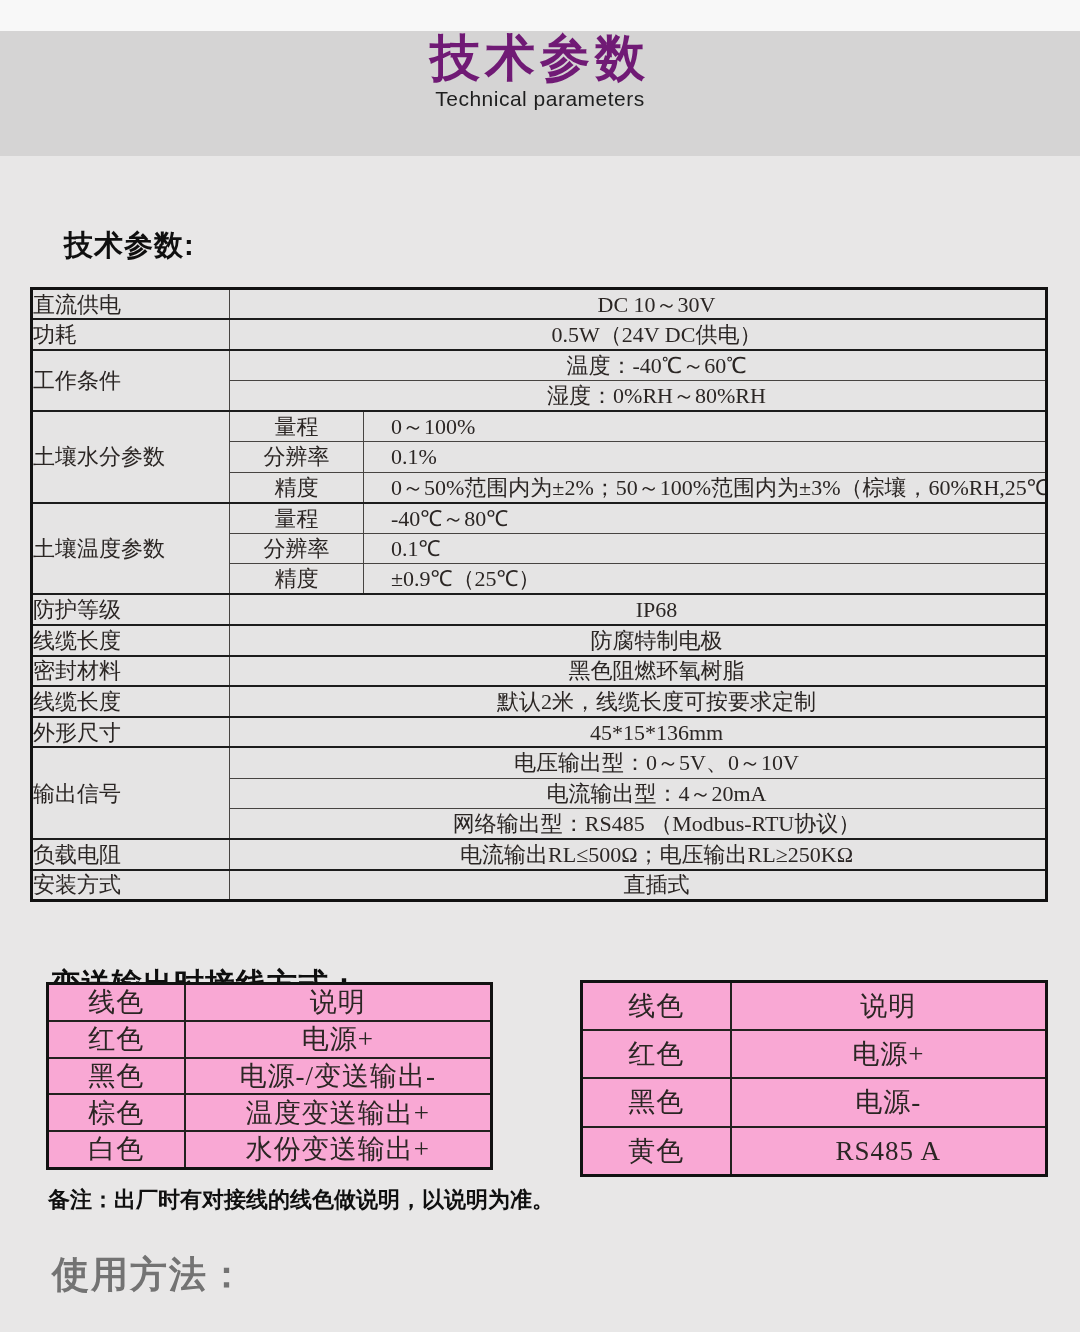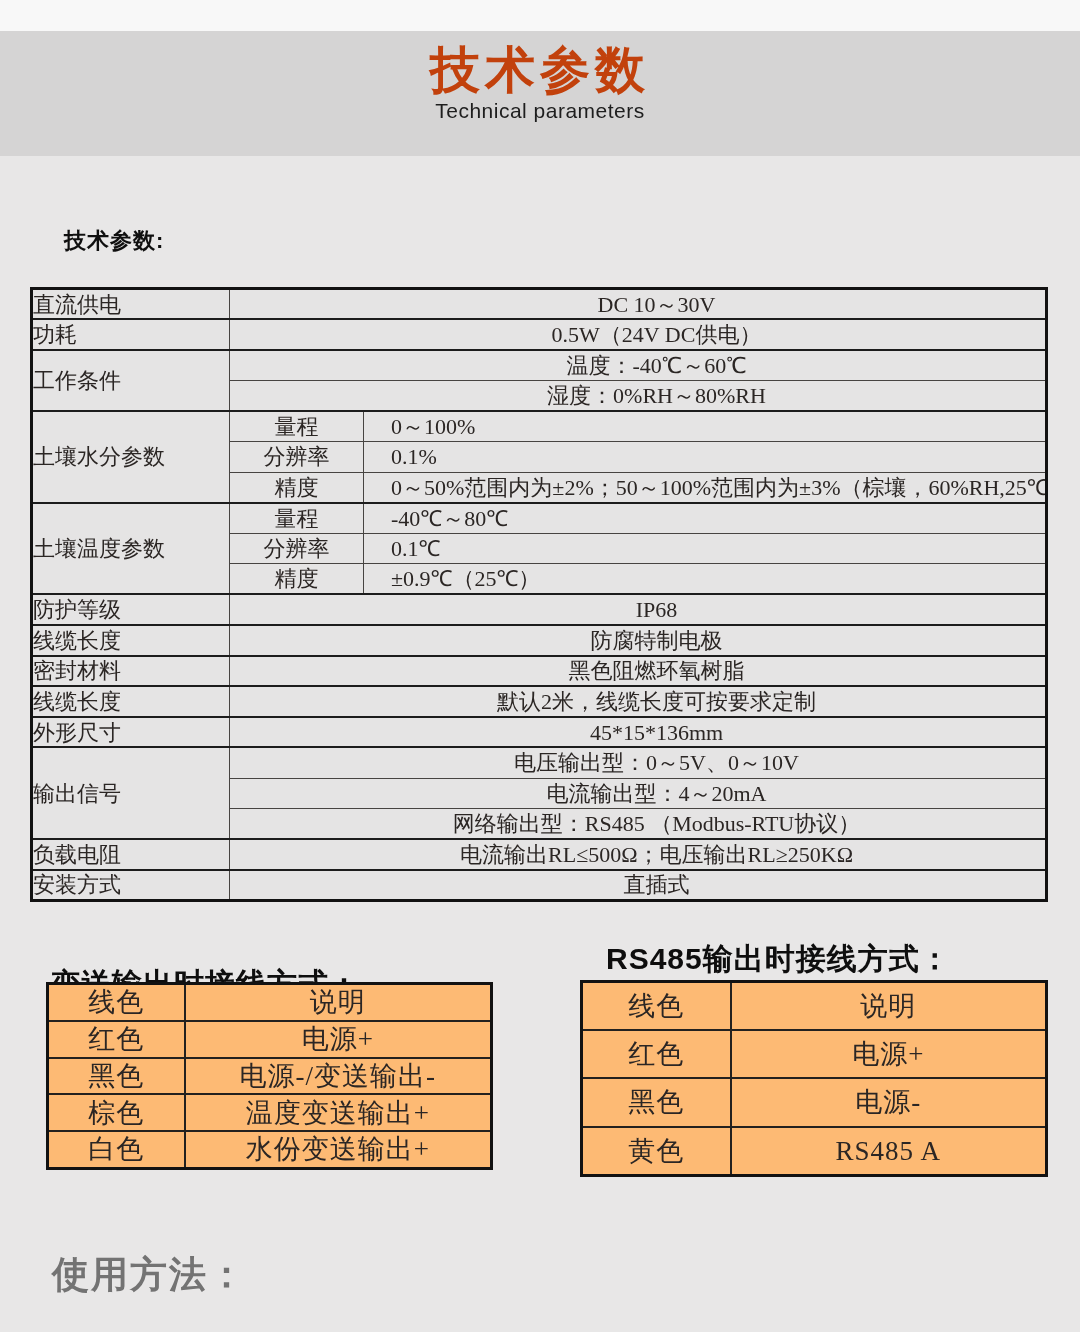--- a/index.html
+++ b/index.html
@@ -11,31 +11,31 @@
   }
   .page { position:relative; width:1080px; height:1332px; overflow:hidden; background:#e8e7e7; }
 
   .top-strip { position:absolute; left:0; top:0; width:1080px; height:31px; background:#f8f8f8; }
 
   .header-band {
     position:absolute; left:0; top:31px; width:1080px; height:125px;
     background:#d5d4d4; text-align:center;
   }
   .header-title {
-    margin:0; padding-top:12px;
-    font-size:50px; font-weight:bold; letter-spacing:5px; color:#c2410c;
+    margin:0; 
+    font-size:50px; font-weight:bold; letter-spacing:5px; color:#701a75;
     line-height:1.1;
   }
   .header-subtitle {
     margin-top:1px; font-size:21px; color:#1e1e1e; letter-spacing:0.5px;
   }
 
   .section-heading {
     position:absolute; left:64px; top:226px;
-    font-size:22px; font-weight:bold; color:#0f0f0f; letter-spacing:1px;
+    font-size:29px; font-weight:bold; color:#0f0f0f; letter-spacing:1px;
   }
 
   
   .spec-table {
     position:absolute; left:30px; top:287px;
     width:1018px; height:613px;
     border-collapse:collapse; table-layout:fixed;
     background:#e5e4e4;
     border:3px solid #121212;
     font-family:"Liberation Serif", serif;
@@ -58,21 +58,21 @@
   
   .wiring-heading {
     position:absolute; font-size:30px; font-weight:bold; color:#0e0e0e; letter-spacing:1px;
   }
   .wiring-heading.left  { left:50px;  top:964px; }
   .wiring-heading.right { left:606px; top:939px; }
 
   .wiring-table {
     position:absolute;
     border-collapse:collapse; table-layout:fixed;
-    background:#fdba74;
+    background:#f9a8d4;
     border:3.5px solid #121212;
     font-family:"Liberation Serif", serif;
     font-size:27px; color:#2b2624;
   }
   .wiring-table td {
     border:2px solid #23211f; text-align:center; padding:0; line-height:1.05;
     letter-spacing:1px; white-space:nowrap; overflow:hidden;
   }
   .wiring-table.left  { left:46px;  top:982px; width:447px; height:188px; }
   .wiring-table.left  col.wc1 { width:137px; }
@@ -185,21 +185,20 @@
       <td class="val" colspan="2">电流输出RL≤500Ω；电压输出RL≥250KΩ</td>
     </tr>
     <tr class="major">
       <td class="lab">安装方式</td>
       <td class="val" colspan="2">直插式</td>
     </tr>
   </tbody>
     </table>
 
   <div class="wiring-heading left">变送输出时接线方式：</div>
-  <div class="wiring-heading right">RS485输出时接线方式：</div>
 
   <table class="wiring-table left">
     <colgroup>
         <col class="wc1">
         <col>
       </colgroup>
     <tbody>
         <tr>
       <td>线色</td>
       <td>说明</td>
@@ -241,16 +240,17 @@
       <td>黑色</td>
       <td>电源-</td>
     </tr>
     <tr>
       <td>黄色</td>
       <td>RS485 A</td>
     </tr>
   </tbody>
     </table>
 
+  <div class="factory-note">备注：出厂时有对接线的线色做说明，以说明为准。</div>
 
   <div class="usage-heading">使用方法：</div>
 
 </div>
 
 </body></html>

